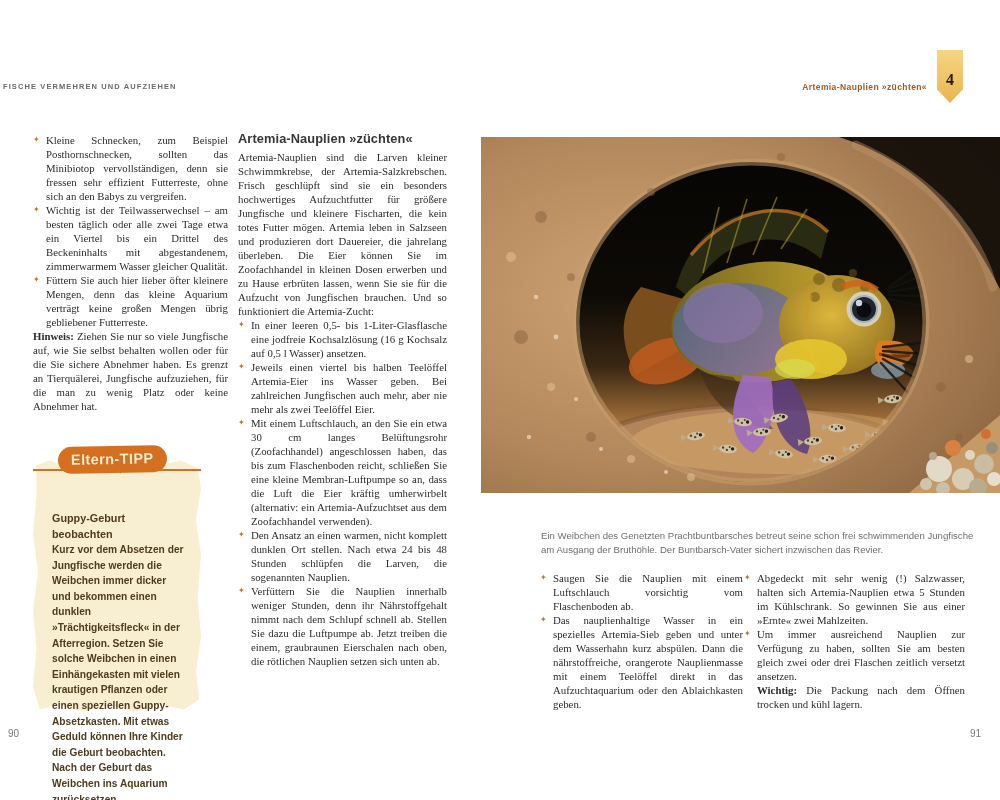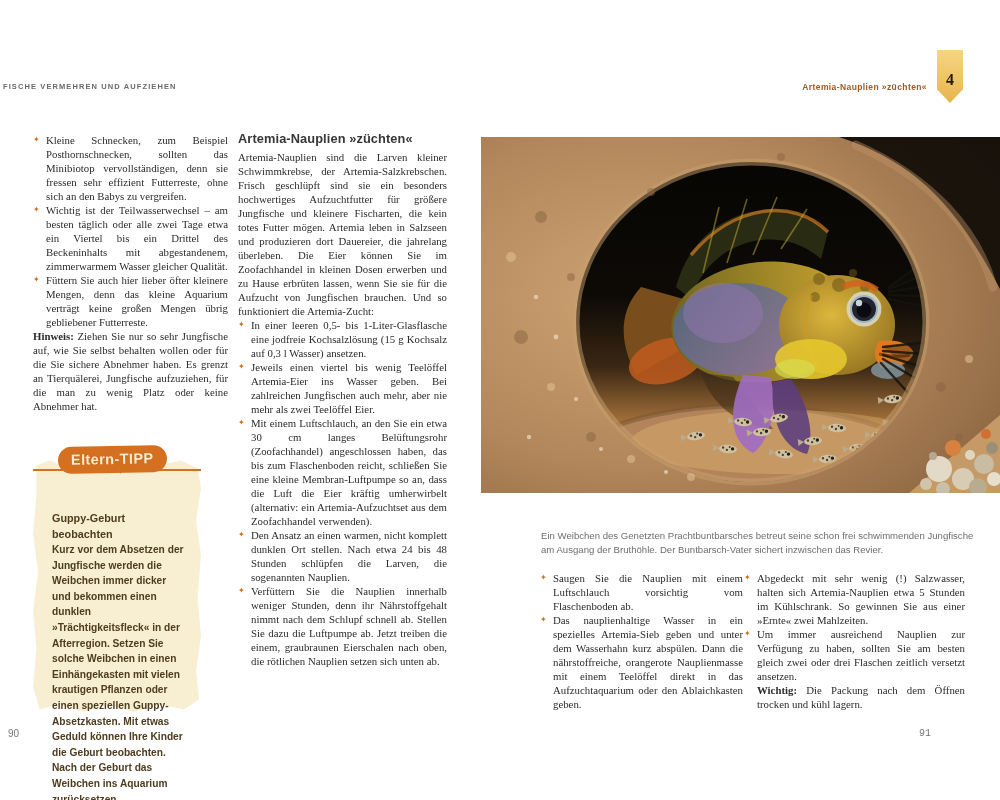--- a/index.html
+++ b/index.html
@@ -60,21 +60,21 @@
 
   
   .photo{position:absolute;left:481px;top:137px;width:519px;height:356px;}
   .photo svg{display:block;width:519px;height:356px;}
   .caption{position:absolute;left:541px;top:501px;width:436px;
            font-family:"Liberation Sans",sans-serif;font-size:9.6px;line-height:13.5px;color:#6e6e6e;margin-top:28px;}
 
   
   .folio{position:absolute;top:728px;font-family:"Liberation Sans",sans-serif;font-size:10px;color:#777;}
   .folio-left{left:8px;}
-  .folio-right{left:919px;font-family:Liberation Mono, monospace;}
+  .folio-right{left:970px;}
 </style>
 </head>
 <body>
 
 <div class="spread">
 
   <div class="runhead runhead-left">FISCHE VERMEHREN UND AUFZIEHEN</div>
   <div class="runhead runhead-right">Artemia-Nauplien »züchten«</div>
 
   <div class="chapter-tab">
@@ -89,42 +89,42 @@
       </li>
       <li>
         <span class="bullet">✦</span>
         <span class="btext">Wichtig ist der Teilwasserwechsel – am besten täglich oder alle zwei Tage etwa ein Viertel bis ein Drittel des Beckeninhalts mit abgestandenem, zimmerwarmem Wasser gleicher Qualität.</span>
       </li>
       <li>
         <span class="bullet">✦</span>
         <span class="btext">Füttern Sie auch hier lieber öfter kleinere Mengen, denn das kleine Aquarium verträgt keine großen Mengen übrig gebliebener Futterreste.</span>
       </li>
     </ul>
-    <p class="note"><span class="lead">Hinweis:</span><span> Ziehen Sie nur so sehr Jungfische auf, wie Sie selbst behalten wollen oder für die Sie sichere Abnehmer haben. Es grenzt an Tierquälerei, Jungfische aufzuziehen, für die man zu wenig Platz oder keine Abnehmer hat.</span></p>
+    <p class="note"><span class="lead">Hinweis:</span><span> Ziehen Sie nur so viele Jungfische auf, wie Sie selbst behalten wollen oder für die Sie sichere Abnehmer haben. Es grenzt an Tierquälerei, Jungfische aufzuziehen, für die man zu wenig Platz oder keine Abnehmer hat.</span></p>
   </div>
 
   <div class="tip-box"></div>
   <div class="tip-line"></div>
   <div class="tip-badge">Eltern-TIPP</div>
   <div class="tip-inner">
     <div class="tip-title">Guppy-Geburt beobachten</div>
     <div class="tip-body">Kurz vor dem Absetzen der Jungfische werden die Weibchen immer dicker und bekommen einen dunklen »Trächtigkeitsfleck« in der Afterregion. Setzen Sie solche Weibchen in einen Einhängekasten mit vielen krautigen Pflanzen oder einen speziellen Guppy-Absetzkasten. Mit etwas Geduld können Ihre Kinder die Geburt beobachten. Nach der Geburt das Weibchen ins Aquarium zurücksetzen.</div>
   </div>
 
   <div class="mid-heading">Artemia-Nauplien »züchten«</div>
   <div class="textcol col-mid">
     <p class="note" style="margin:0 0 0 0;">Artemia-Nauplien sind die Larven kleiner Schwimmkrebse, der Artemia-Salzkrebschen. Frisch geschlüpft sind sie ein besonders hochwertiges Aufzuchtfutter für größere Jungfische und kleinere Fischarten, die kein totes Futter mögen. Artemia leben in Salzseen und produzieren dort Dauereier, die jahrelang überleben. Die Eier können Sie im Zoofachhandel in kleinen Dosen erwerben und zu Hause erbrüten lassen, wenn Sie sie für die Aufzucht von Jungfischen brauchen. Und so funktioniert die Artemia-Zucht:</p>
     <ul class="blist">
       <li>
         <span class="bullet">✦</span>
-        <span class="btext">In einer leeren 0,5- bis 1-Liter-Glasflasche eine jodfreie Kochsalzlösung (15 g Kochsalz auf 0,3 l Wasser) ansetzen.</span>
-      </li>
-      <li>
-        <span class="bullet">✦</span>
-        <span class="btext">Jeweils einen viertel bis wenig Teelöffel Artemia-Eier ins Wasser geben. Bei zahlreichen Jungfischen auch mehr, aber nie mehr als zwei Teelöffel Eier.</span>
+        <span class="btext">In einer leeren 0,5- bis 1-Liter-Glasflasche eine jodfreie Kochsalzlösung (16 g Kochsalz auf 0,5 l Wasser) ansetzen.</span>
+      </li>
+      <li>
+        <span class="bullet">✦</span>
+        <span class="btext">Jeweils einen viertel bis halben Teelöffel Artemia-Eier ins Wasser geben. Bei zahlreichen Jungfischen auch mehr, aber nie mehr als zwei Teelöffel Eier.</span>
       </li>
       <li>
         <span class="bullet">✦</span>
         <span class="btext">Mit einem Luftschlauch, an den Sie ein etwa 30 cm langes Belüftungsrohr (Zoofachhandel) angeschlossen haben, das bis zum Flaschenboden reicht, schließen Sie eine kleine Membran-Luftpumpe so an, dass die Luft die Eier kräftig umherwirbelt (alternativ: ein Artemia-Aufzuchtset aus dem Zoofachhandel verwenden).</span>
       </li>
       <li>
         <span class="bullet">✦</span>
         <span class="btext">Den Ansatz an einen warmen, nicht komplett dunklen Ort stellen. Nach etwa 24 bis 48 Stunden schlüpfen die Larven, die sogenannten Nauplien.</span>
       </li>
       <li>

